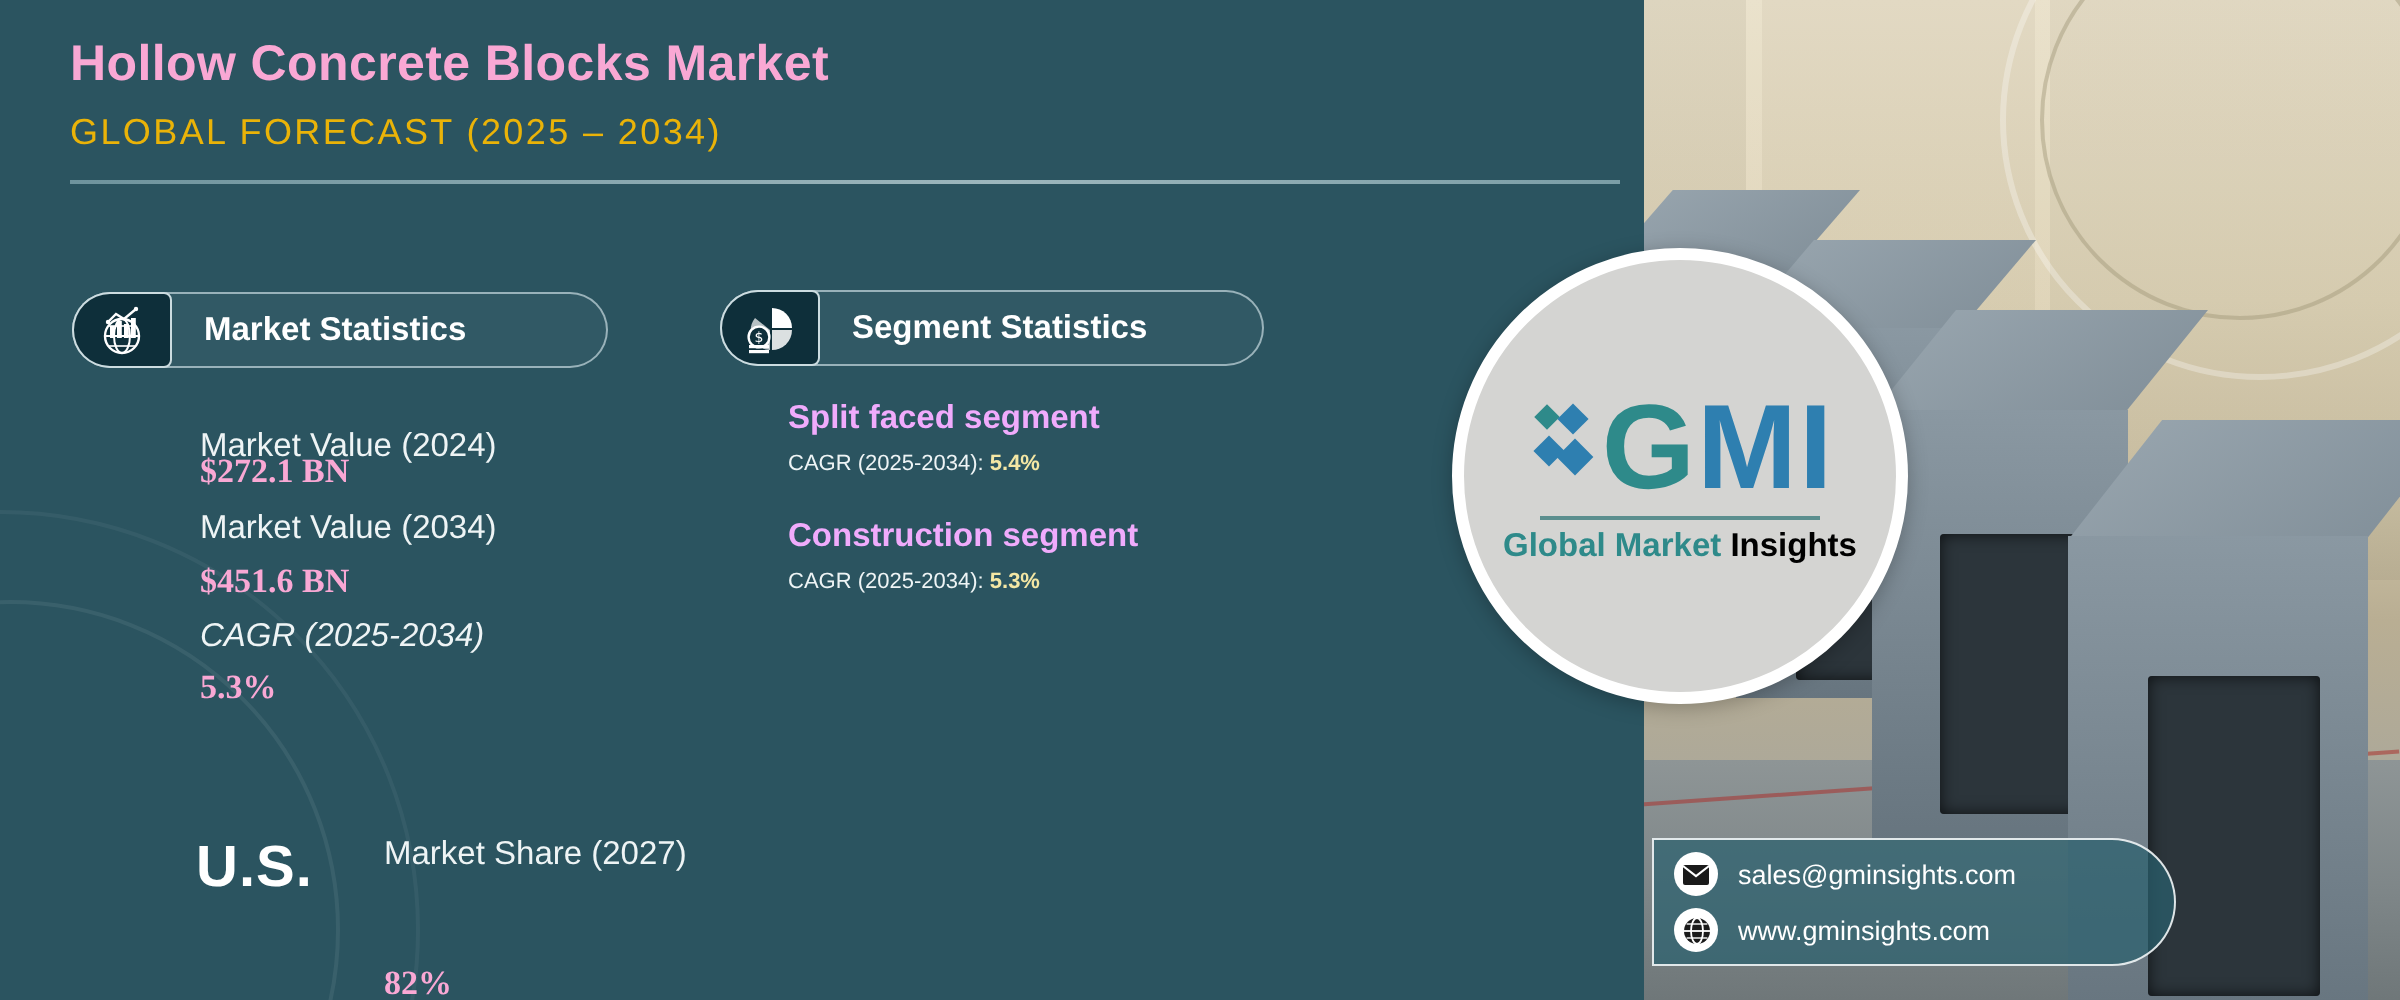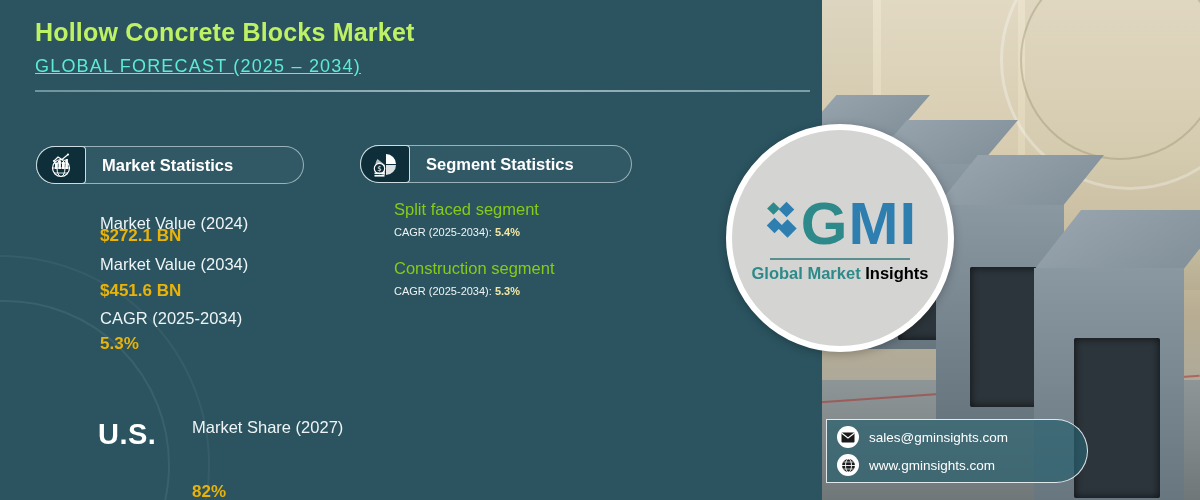--- a/index.html
+++ b/index.html
@@ -68,25 +68,25 @@
     border:2px solid rgba(255,255,255,.07); border-radius:50%;
   }
   .panel .deco-arc2 {
     position:absolute; left:-210px; top:255px; width:420px; height:420px;
     border:2px solid rgba(255,255,255,.05); border-radius:50%;
   }
 
   
   .title {
     position:absolute; left:35px; top:18px;
-    font-size:25px; font-weight:bold; color:#bef264; letter-spacing:.2px;
+    font-size:25px; font-weight:bold; color:#f9a8d4; letter-spacing:.2px;
   }
   .subtitle {
     position:absolute; left:35px; top:56px;
-    font-size:18px; color:#5eead4; letter-spacing:1.2px;text-decoration:underline;
+    font-size:18px; color:#eab308; letter-spacing:1.2px;
   }
   .divider {
     position:absolute; left:35px; top:90px; width:775px; height:2px;
     background:linear-gradient(90deg,#7fa3ac,#b9cfd4 60%,#8fb0b8);
     opacity:.8;
   }
 
   
   .pill {
     position:absolute; height:38px;
@@ -103,22 +103,22 @@
     display:flex; align-items:center; justify-content:center;
     flex:0 0 auto;
   }
   .pill .plabel {
     font-size:16.5px; font-weight:bold; color:#ffffff;
     padding:0 20px 0 16px; white-space:nowrap;
   }
 
   
   .lbl  { position:absolute; font-size:16.5px; color:#eef4f5; white-space:nowrap; }
-  .val  { position:absolute; font-size:17px; font-weight:bold; color:#eab308; white-space:nowrap; }
-  .seghead { position:absolute; font-size:16.5px; font-weight:normal; color:#84cc16; white-space:nowrap; }
+  .val  { position:absolute; font-size:17px; font-weight:bold; color:#f9a8d4; white-space:nowrap;font-family:Liberation Serif, serif; }
+  .seghead { position:absolute; font-size:16.5px; font-weight:bold; color:#f0abfc; white-space:nowrap; }
   .segline { position:absolute; font-size:11px; color:#f4e7a4; white-space:nowrap; }
   .segline .lead { color:#eef4f5; }
   .segline b { color:#f4e7a4; }
   .usbig { position:absolute; font-size:29px; font-weight:bold; color:#ffffff; letter-spacing:.5px; }
 
   
   .logo-circle {
     position:absolute; left:726px; top:124px; width:228px; height:228px;
     border-radius:50%;
     background:#d4d4d2;
@@ -214,21 +214,21 @@
           <circle cx="21" cy="3.5" r="1.1" fill="#fff"></circle>
         </svg>
       </div>
       <div class="plabel">Market Statistics</div>
     </div>
 
     <div class="lbl" style="left:100px; top:214px;text-align:right;">Market Value (2024)</div>
     <div class="val" style="left:100px; top:226px;">$272.1 BN</div>
     <div class="lbl" style="left:100px; top:255px;">Market Value (2034)</div>
     <div class="val" style="left:100px; top:281px;">$451.6 BN</div>
-    <div class="lbl" style="left:100px; top:309px;">CAGR (2025-2034)</div>
+    <div class="lbl" style="left:100px; top:309px;font-style:italic;">CAGR (2025-2034)</div>
     <div class="val" style="left:100px; top:334px;">5.3%</div>
 
     <div class="pill" style="left:360px; top:145px; width:272px;">
       <div class="icobox">
         <svg width="28" height="28" viewBox="0 0 28 28">
           <path d="M15 4 A10 10 0 0 1 25 14 L15 14 Z" fill="#fff"></path>
           <path d="M15 15 L25 15 A10 10 0 0 1 15 25 Z" fill="#fff" opacity=".85"></path>
           <path d="M14 15 L14 25 A10 10 0 0 1 6.5 9 Z" fill="#fff" opacity=".7"></path>
           <circle cx="8.5" cy="18.5" r="5.2" fill="#0e2f3a" stroke="#fff" stroke-width="1.2"></circle>
           <text x="8.5" y="21" font-size="7" fill="#fff" text-anchor="middle" font-family="DejaVu Sans">$</text>

